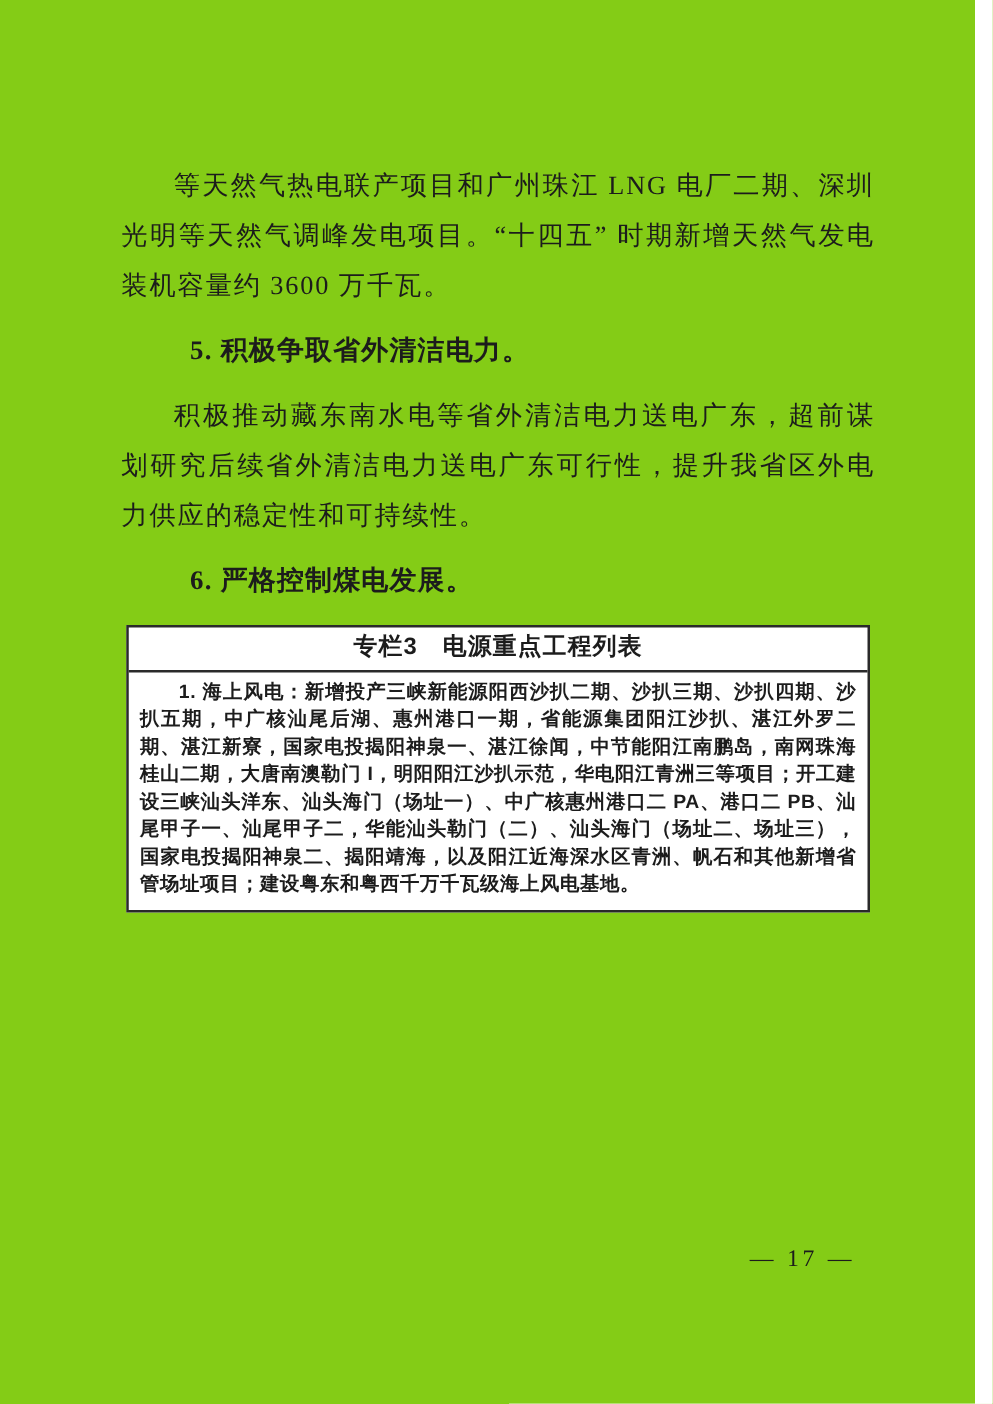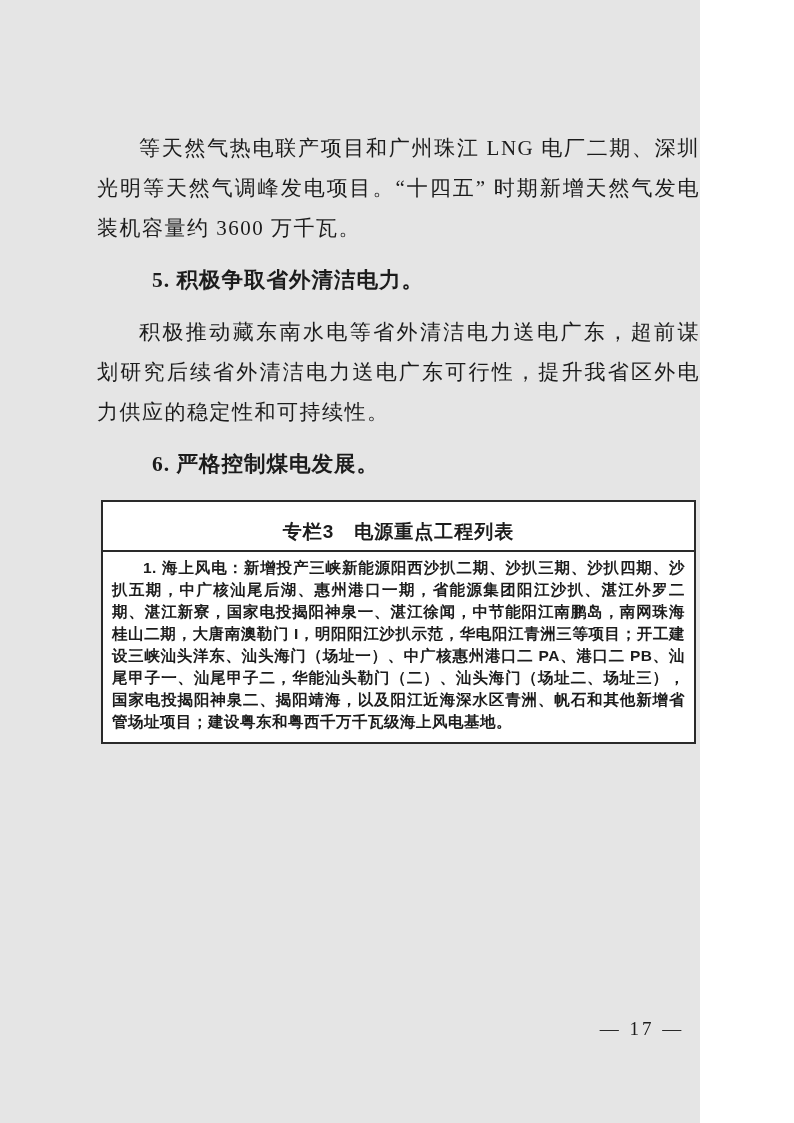--- a/index.html
+++ b/index.html
@@ -2,23 +2,23 @@
 <html><head>
 <meta charset="utf-8">
 <style>
   html, body {
     margin: 0;
     padding: 0;
     background: #ffffff;
   }
   .page {
     position: relative;
-    width: 700px;
+    width: 780px;
     height: 1123px;
-    background: #e5e5e5;
+    background: #84cc16;
     overflow: hidden;
     font-family: "Liberation Serif", "DejaVu Serif", serif;
     color: #1c1c1c;
   }
   .content {
     position: absolute;
     left: 97px;
     top: 128px;
     width: 603px;
   }
@@ -46,37 +46,37 @@
     border: 2px solid #2a2a2a;
     box-sizing: border-box;
     background: #ffffff;
   }
   .callout-title {
     text-align: center;
     font-family: "Liberation Sans", "DejaVu Sans", sans-serif;
     font-weight: 700;
     font-size: 19px;
     line-height: 24px;
-    padding: 18px 0 6px 0;
+    padding: 4px 0 6px 0;
     border-bottom: 2px solid #2a2a2a;
     letter-spacing: 1px;
   }
   .callout-body {
     font-family: "Liberation Sans", "DejaVu Sans", sans-serif;
     font-weight: 700;
     font-size: 15.5px;
     line-height: 22px;
     padding: 5px 9px 9px 9px;
     text-align: justify;
     text-indent: 2em;
     letter-spacing: 0.5px;
   }
   .page-number {
     position: absolute;
-    top: 1018px;
+    top: 997px;
     left: 597px;
     width: 90px;
     text-align: center;
     font-size: 19px;
     letter-spacing: 3px;
     color: #1c1c1c;
   }
 </style>
 </head>
 <body>

